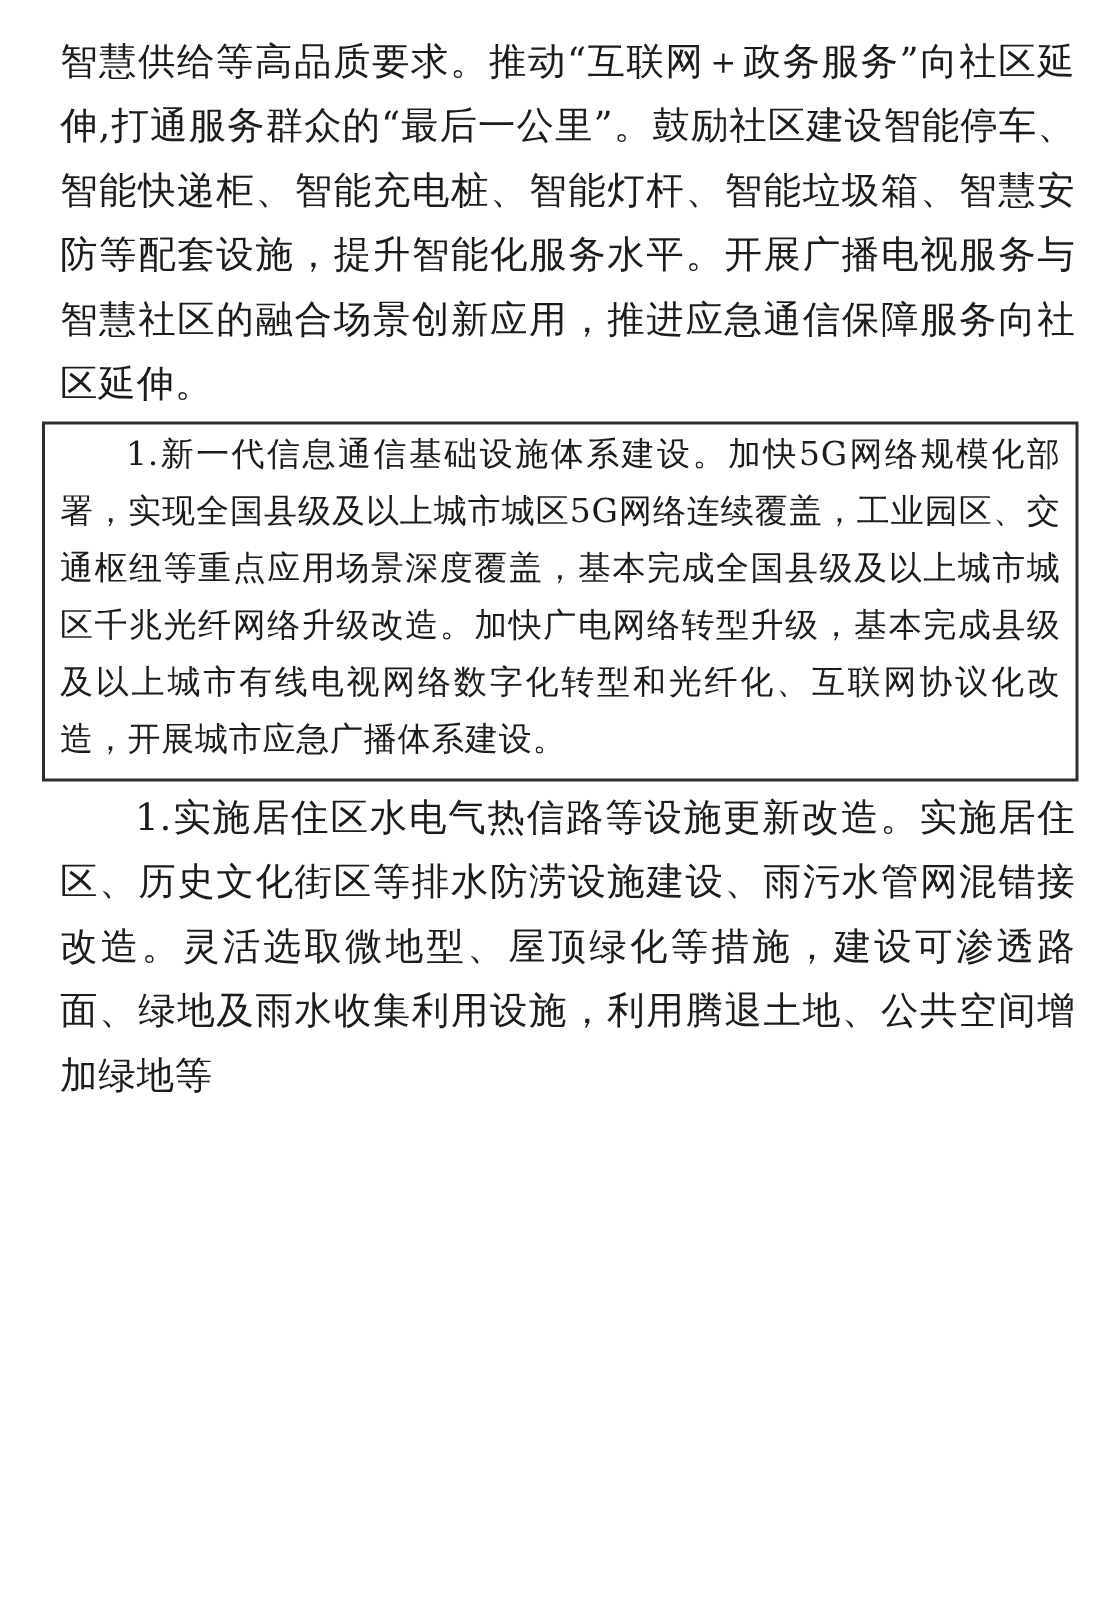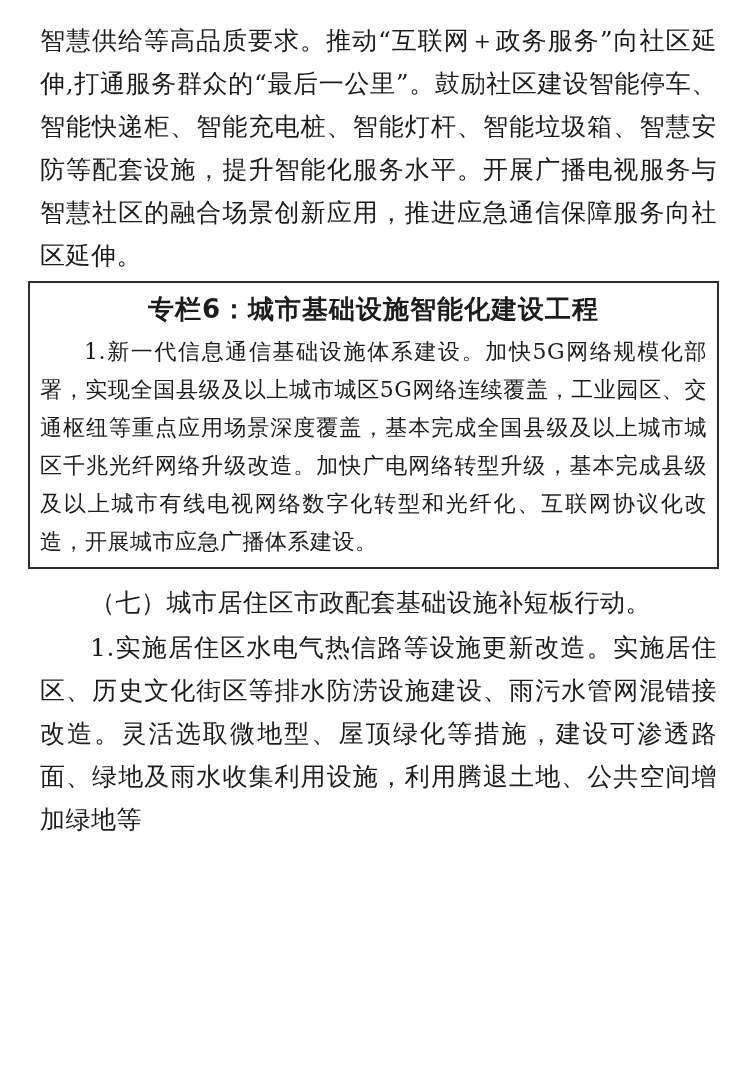--- a/index.html
+++ b/index.html
@@ -66,21 +66,19 @@
   }
 </style>
 </head>
 <body>
 
 <div class="page">
 
   <p class="body-text intro">智慧供给等高品质要求。推动“互联网＋政务服务”向社区延伸,打通服务群众的“最后一公里”。鼓励社区建设智能停车、智能快递柜、智能充电桩、智能灯杆、智能垃圾箱、智慧安防等配套设施，提升智能化服务水平。开展广播电视服务与智慧社区的融合场景创新应用，推进应急通信保障服务向社区延伸。</p>
 
   <div class="column-box">
-    <div class="box-title">专栏6：城市基础设施智能化建设工程</div>
     <p class="box-para">1.新一代信息通信基础设施体系建设。加快5G网络规模化部署，实现全国县级及以上城市城区5G网络连续覆盖，工业园区、交通枢纽等重点应用场景深度覆盖，基本完成全国县级及以上城市城区千兆光纤网络升级改造。加快广电网络转型升级，基本完成县级及以上城市有线电视网络数字化转型和光纤化、互联网协议化改造，开展城市应急广播体系建设。</p>
   </div>
 
-  <p class="body-text section-heading">（七）城市居住区市政配套基础设施补短板行动。</p>
 
   <p class="body-text closing">1.实施居住区水电气热信路等设施更新改造。实施居住区、历史文化街区等排水防涝设施建设、雨污水管网混错接改造。灵活选取微地型、屋顶绿化等措施，建设可渗透路面、绿地及雨水收集利用设施，利用腾退土地、公共空间增加绿地等</p>
 
 </div>
 
 </body></html>

